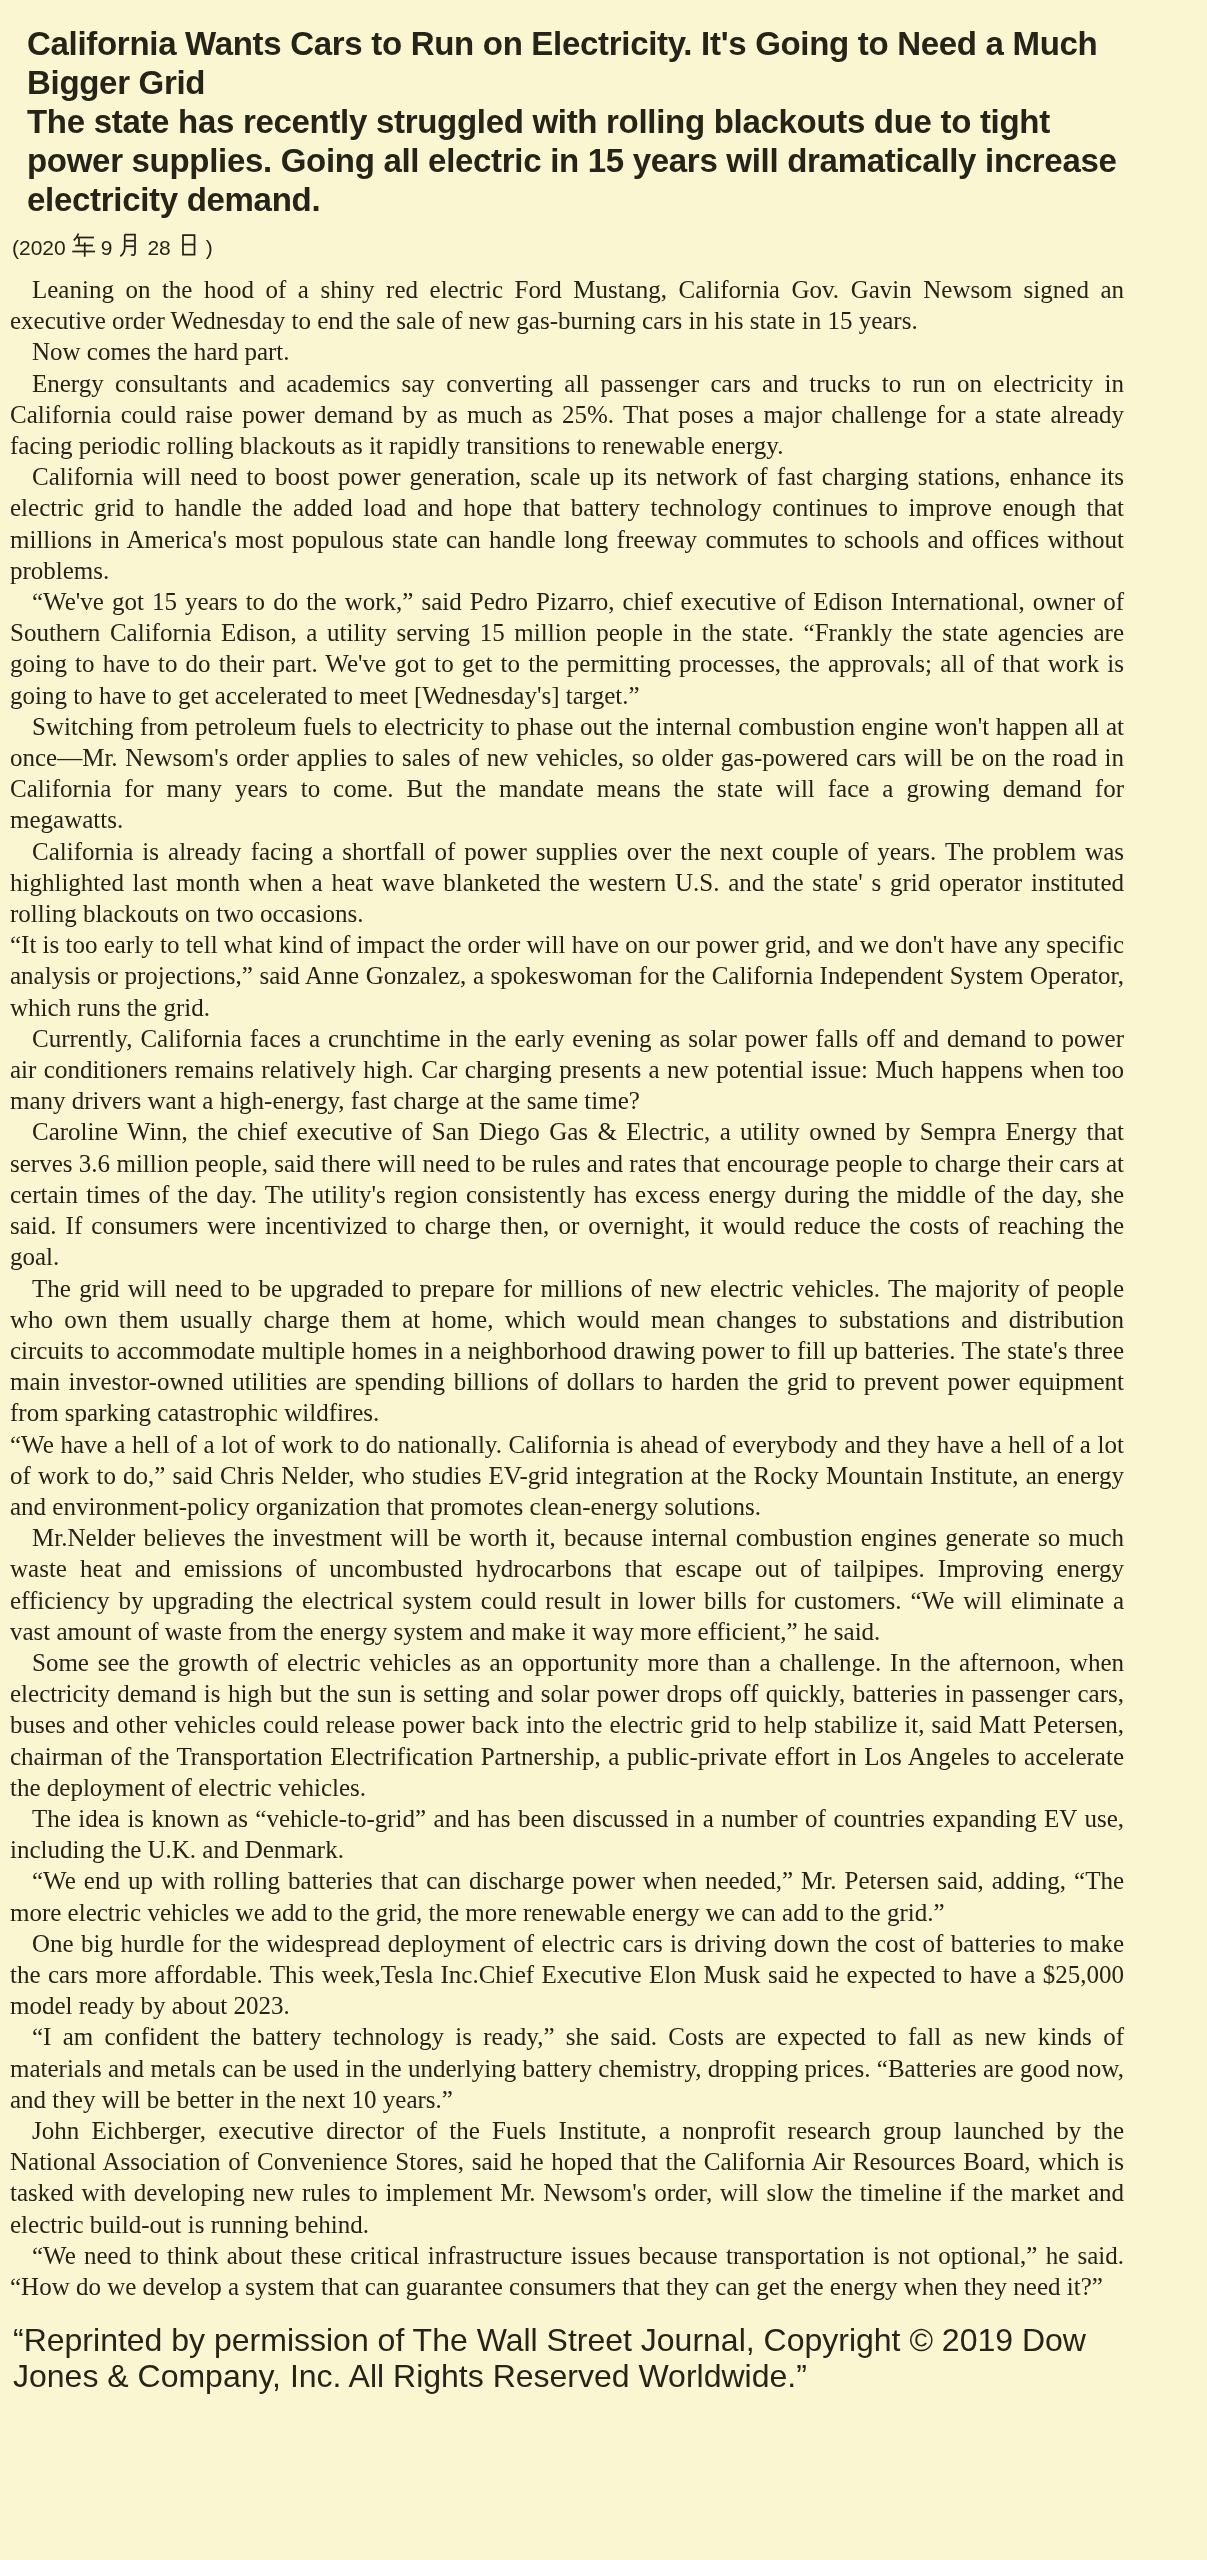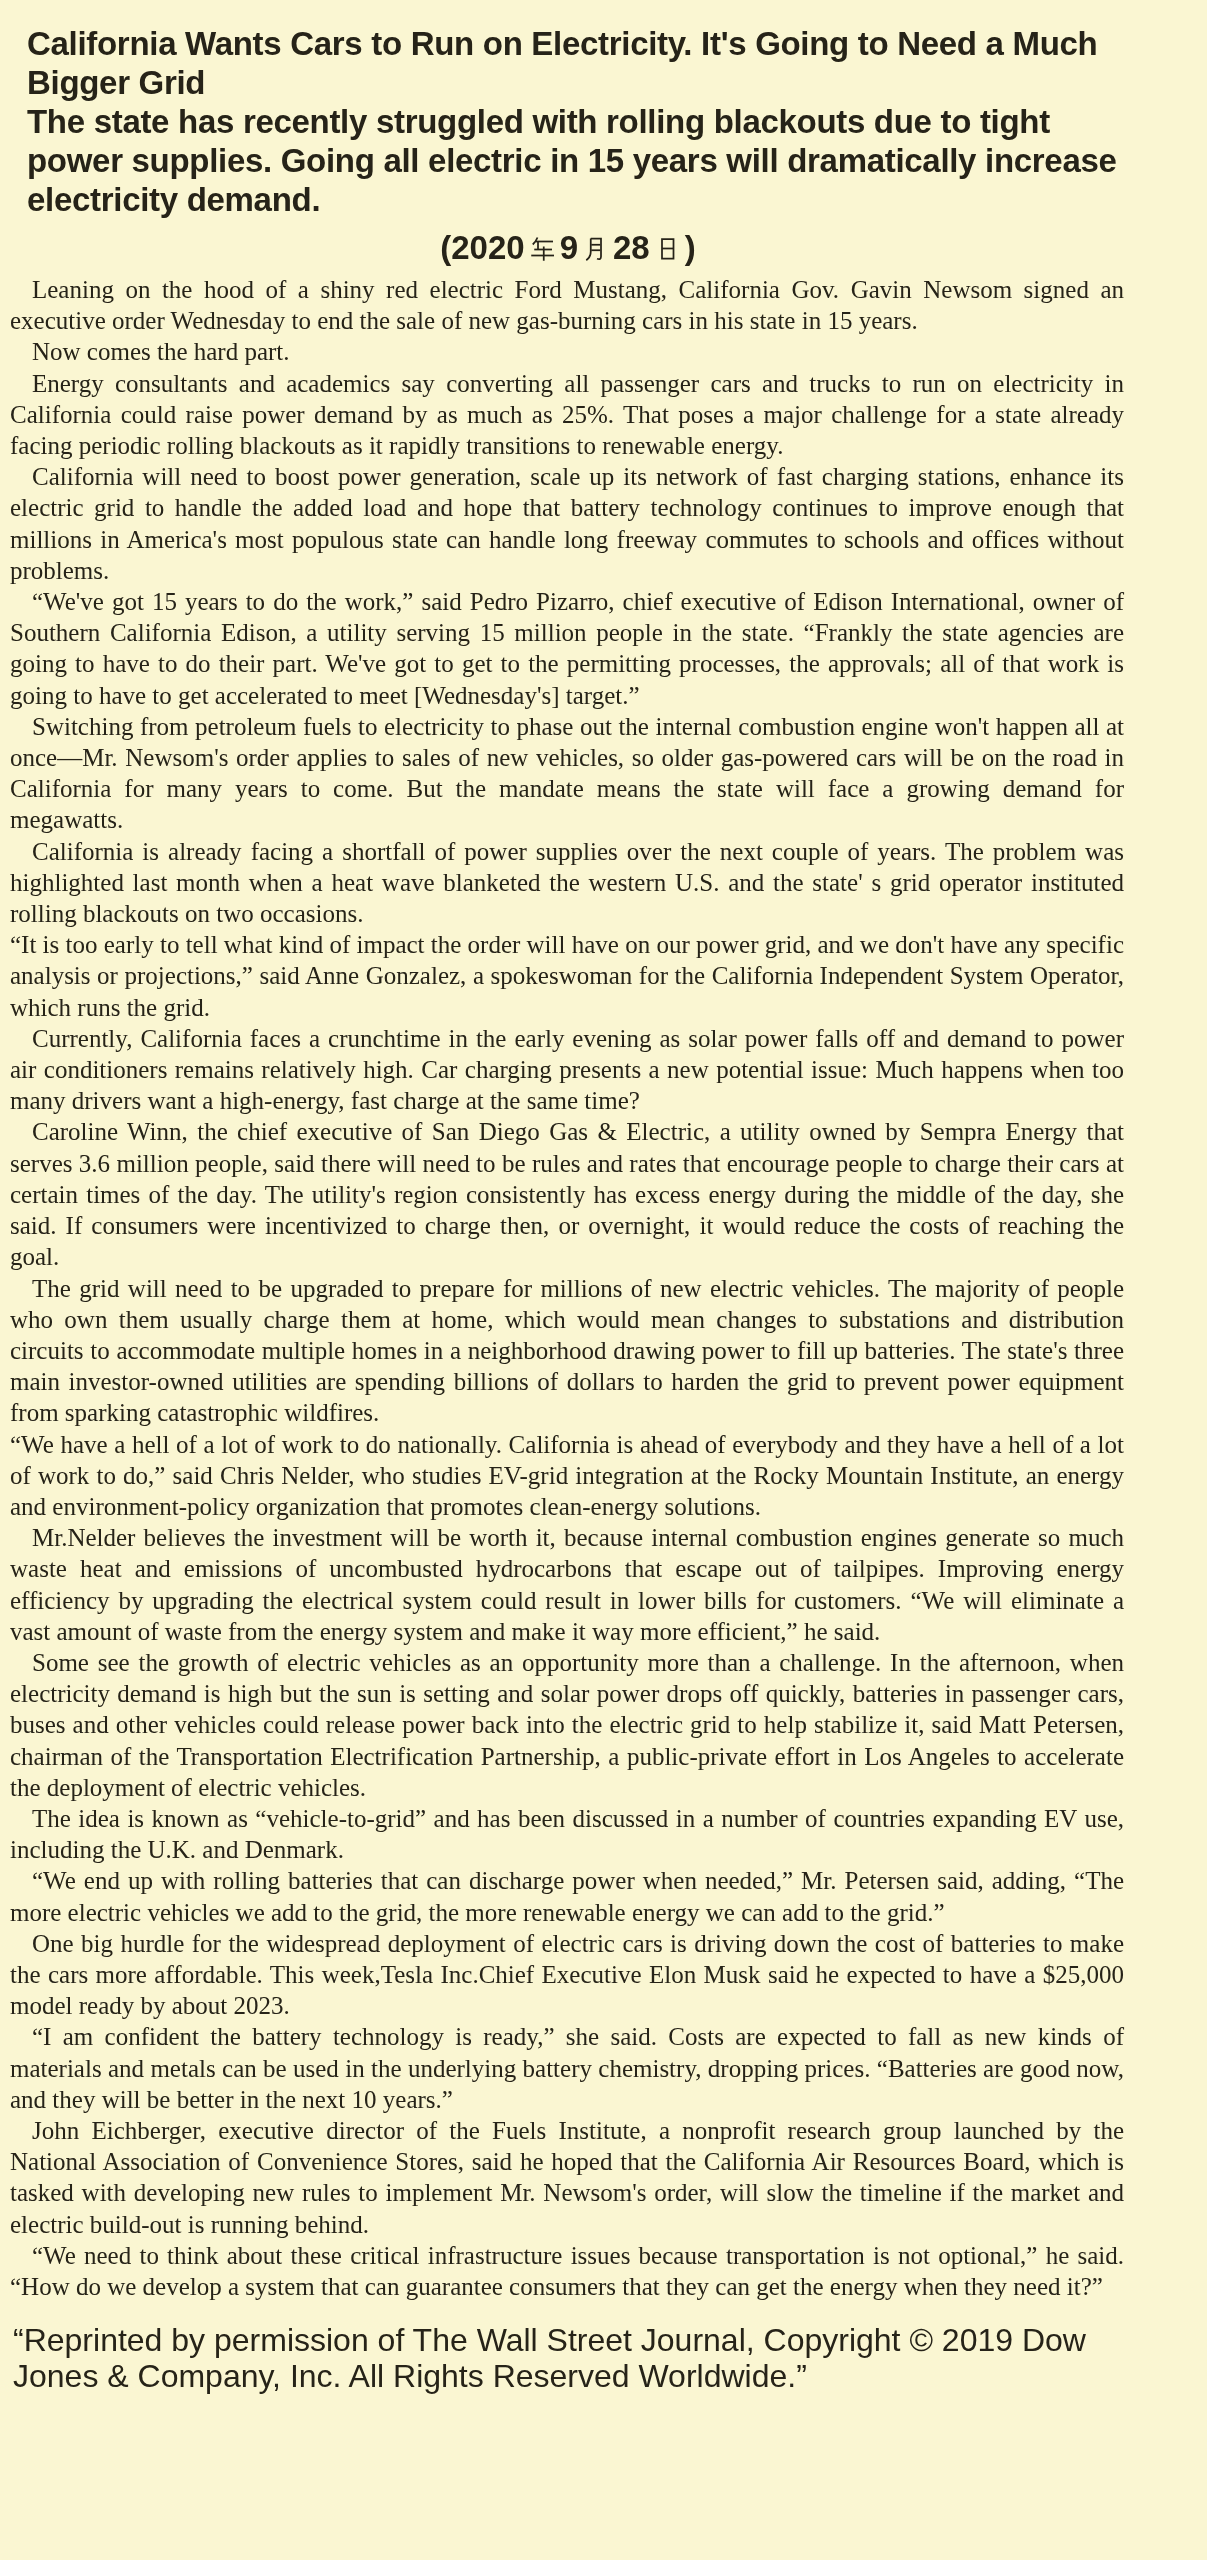--- a/index.html
+++ b/index.html
@@ -26,26 +26,25 @@
   .byline {
     font-family: "Liberation Sans", sans-serif;
     font-weight: bold;
     font-size: 29px;
     line-height: 34px;
     text-align: right;
     margin: 2px 8px 0 0;
   }
   .dateline {
     font-family: "Liberation Sans", sans-serif;
-    font-weight: bold;
-    font-size: 33px;
+    font-weight: normal;
+    font-size: 21px;
     line-height: 34px;
     margin: 12px 0 0 2px;
     white-space: nowrap;
-    text-align: center;
   }
   .kanji {
     width: 25px; height: 25px;
     vertical-align: -2px;
     margin: 0 5px;
   }
   .kanji path { stroke: #262318; stroke-width: 7; fill: none; stroke-linecap: butt; stroke-linejoin: miter; }
   .body { margin-top: 9px; }
   .body p {
     margin: 0;

